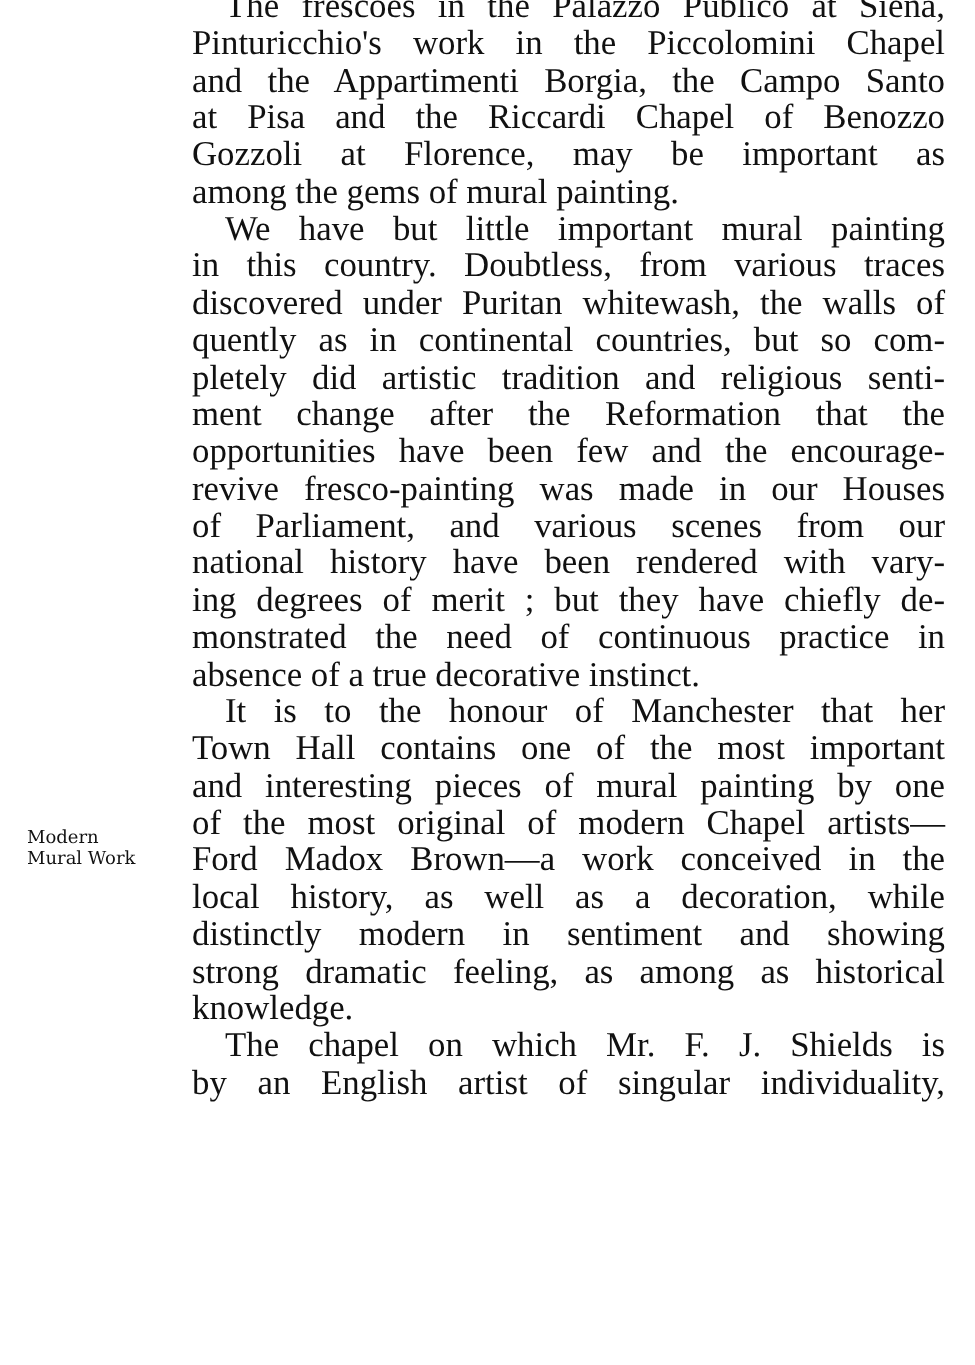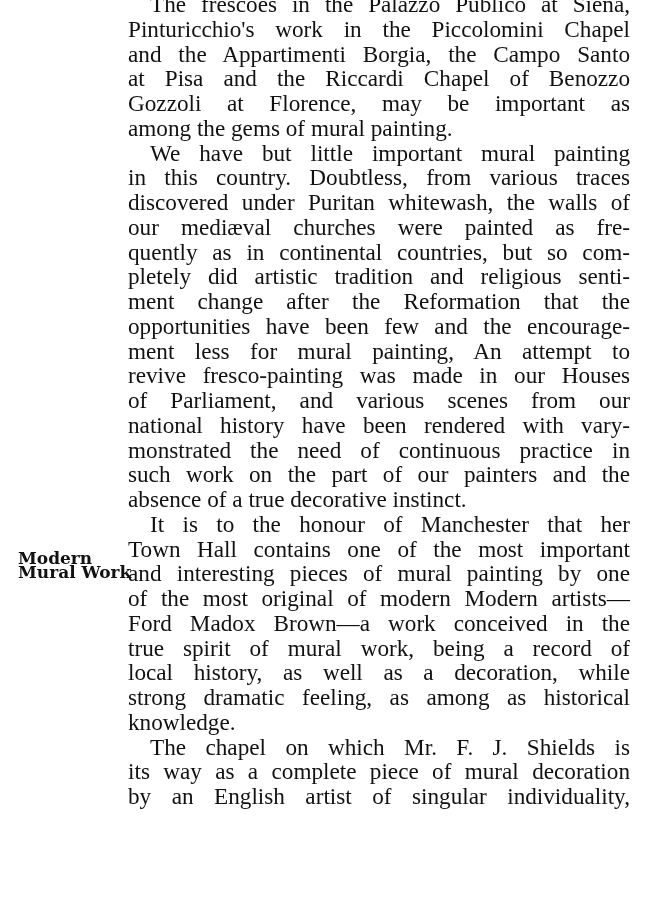--- a/index.html
+++ b/index.html
@@ -8,22 +8,22 @@
   .col {
     position: absolute; left: 128px; top: -8px; width: 502px;
     font-family: "Liberation Serif", "DejaVu Serif", serif;
     font-size: 23.2px; line-height: 24.75px; color: #111;
   }
   .line { display: block; white-space: nowrap; text-align: justify; text-align-last: justify; height: 24.75px; }
   .line.last { text-align-last: left; }
   .line.indent { padding-left: 22px; }
   .sidenote {
     position: absolute; left: 18px; top: 551px;
-    font-family: "DejaVu Serif", serif; font-weight: bold;
-    font-size: 17px; line-height: 14px; color: #111;
+    font-family: "DejaVu Serif", serif; font-weight: normal;
+    font-size: 12px; line-height: 14px; color: #111;
   }
   .sidenote span { display: block; white-space: nowrap; }
 </style>
 </head>
 <body>
 
 <div class="page">
 
   <div class="sidenote">
     <span>Modern</span>
@@ -38,45 +38,42 @@
       <span class="line">and the Appartimenti Borgia, the Campo Santo</span>
       <span class="line">at Pisa and the Riccardi Chapel of Benozzo</span>
       <span class="line">Gozzoli at Florence, may be important as</span>
       <span class="line last">among the gems of mural painting.</span>
     </div>
 
     <div>
       <span class="line indent">We have but little important mural painting</span>
       <span class="line">in this country.  Doubtless, from various traces</span>
       <span class="line">discovered under Puritan whitewash, the walls of</span>
-      <span class="line">our mediæval churches were painted as fre-</span>
       <span class="line">quently as in continental countries, but so com-</span>
       <span class="line">pletely did artistic tradition and religious senti-</span>
       <span class="line">ment change after the Reformation that the</span>
       <span class="line">opportunities have been few and the encourage-</span>
-      <span class="line">ment less for mural painting,  An attempt to</span>
       <span class="line">revive fresco-painting was made in our Houses</span>
       <span class="line">of Parliament, and various scenes from our</span>
       <span class="line">national history have been rendered with vary-</span>
+      <span class="line">ing degrees of merit ; but they have chiefly de-</span>
       <span class="line">monstrated the need of continuous practice in</span>
-      <span class="line">such work on the part of our painters and the</span>
       <span class="line last">absence of a true decorative instinct.</span>
     </div>
 
     <div>
       <span class="line indent">It is to the honour of Manchester that her</span>
       <span class="line">Town Hall contains one of the most important</span>
       <span class="line">and interesting pieces of mural painting by one</span>
-      <span class="line">of the most original of modern Modern artists—</span>
+      <span class="line">of the most original of modern Chapel artists—</span>
       <span class="line">Ford Madox Brown—a work conceived in the</span>
-      <span class="line">true spirit of mural work, being a record of</span>
       <span class="line">local history, as well as a decoration, while</span>
+      <span class="line">distinctly modern in sentiment and showing</span>
       <span class="line">strong dramatic feeling, as among as historical</span>
       <span class="line last">knowledge.</span>
     </div>
 
     <div>
       <span class="line indent">The chapel on which Mr. F. J. Shields is</span>
-      <span class="line">its way as a complete piece of mural decoration</span>
       <span class="line">by an English artist of singular individuality,</span>
     </div>
   </div>
 </div>
 
 </body></html>

